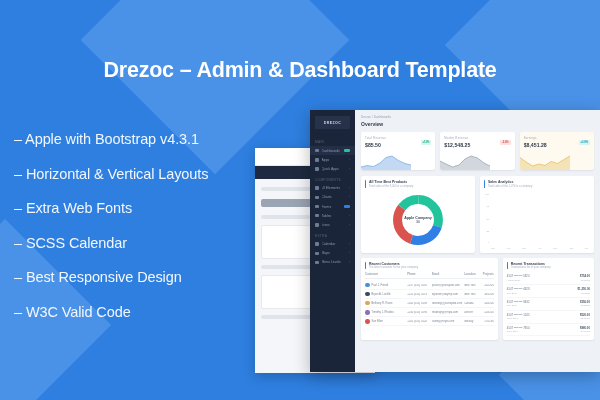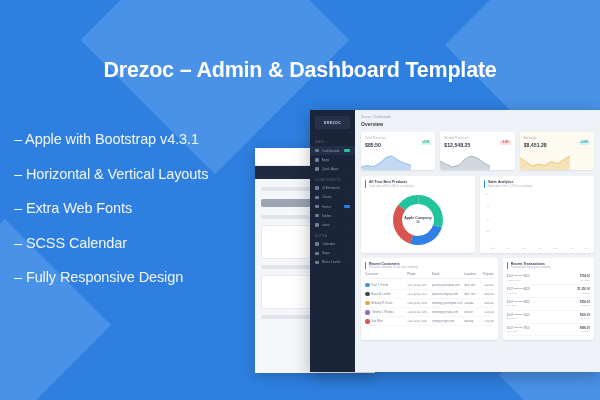--- a/index.html
+++ b/index.html
@@ -184,21 +184,22 @@
   <div class="diamond dia-bottomright"></div>
 </div>
 
 <div class="headline">Drezoc – Admin &amp; Dashboard Template</div>
 
 <div class="features">
   <div class="feature-item">– Apple with Bootstrap v4.3.1</div>
   <div class="feature-item">– Horizontal &amp; Vertical Layouts</div>
   <div class="feature-item">– Extra Web Fonts</div>
   <div class="feature-item">– SCSS Calendar</div>
-  <div class="feature-item">– Fully Responsive Design</div>
+  <div class="feature-item">– Best Responsive Design</div>
+  <div class="feature-item">– W3C Valid Code</div>
 </div>
 
 <div class="mock-wrap">
 
   <div class="mock-back">
     <div class="mb-top"></div>
     <div class="mb-bar"></div>
     <div class="mb-body">
       <div class="mb-line w70"></div>
       <div class="mb-big"></div>

